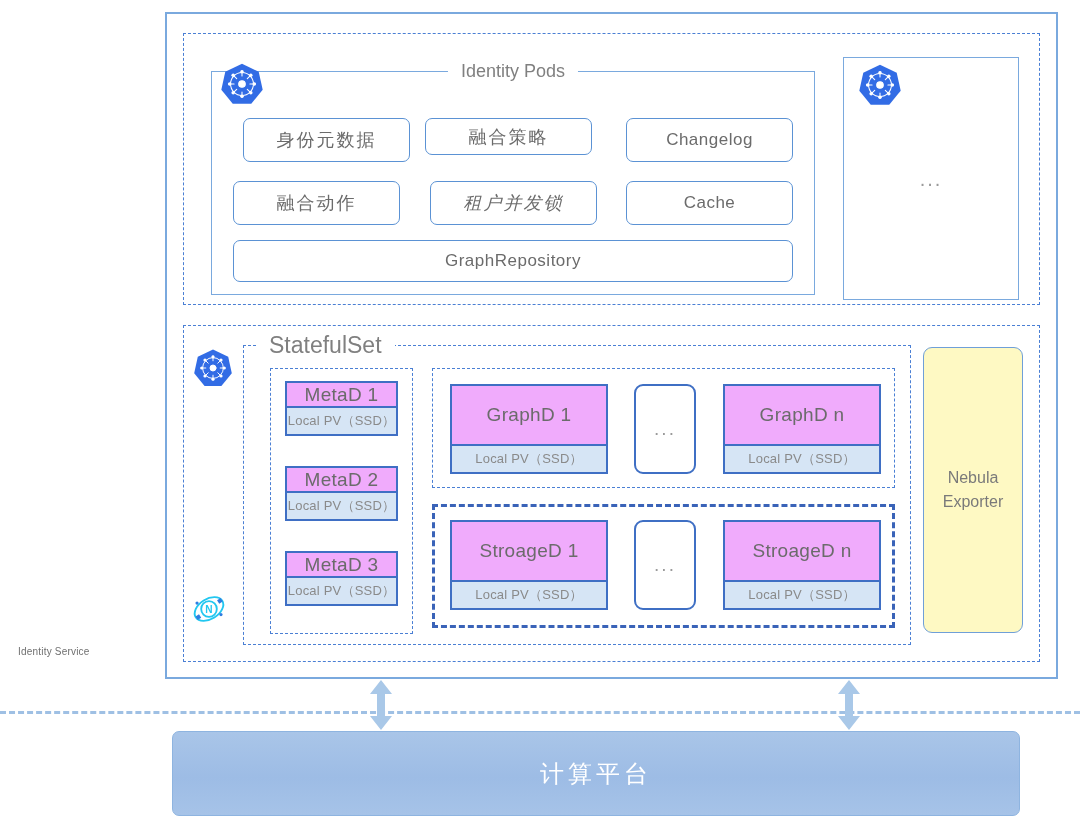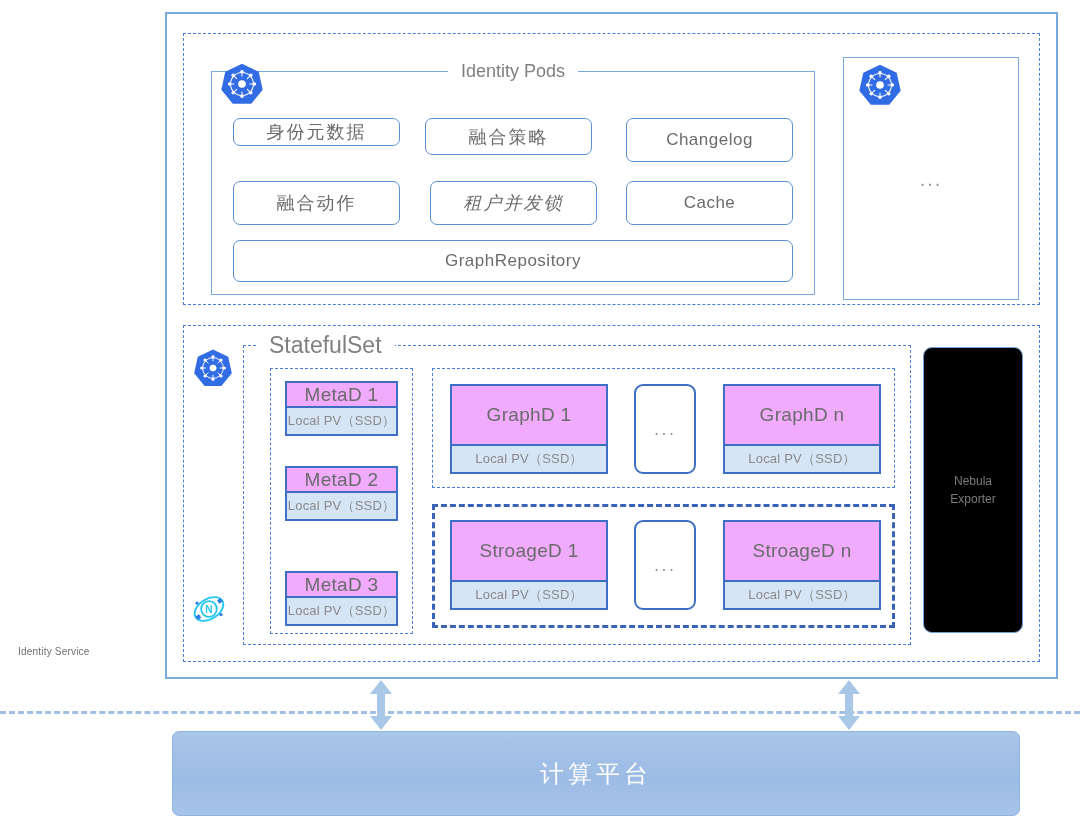--- a/index.html
+++ b/index.html
@@ -175,26 +175,26 @@
   #graphd-grp  { left: 432px; top: 368px; width: 463px; height: 120px; border: 1.7px dashed #4a7fd4; }
   #storaged-grp{ left: 432px; top: 504px; width: 463px; height: 124px; border: 3px dashed #3a63b8; }
 
   
   #exporter {
     position: absolute;
     left: 923px; top: 347px;
     width: 100px; height: 286px;
     border: 1.7px solid #6f9fd8;
     border-radius: 9px;
-    background: #000000;
+    background: #fef9c3;
     display: flex;
     align-items: center;
     justify-content: center;
     text-align: center;
-    font-size: 12px;
+    font-size: 16px;
     color: #7a7a7a;
     line-height: 1.5;
   }
 
   
   #boundary {
     position: absolute;
     left: 0; top: 711px;
     width: 1080px; height: 0;
     border-top: 3px dashed #9fc0e4;
@@ -256,21 +256,21 @@
         <circle cx="22" cy="50" r="4"></circle>
           <circle cx="78" cy="50" r="4"></circle>
         <circle cx="30" cy="30" r="4"></circle>
           <circle cx="70" cy="70" r="4"></circle>
         <circle cx="70" cy="30" r="4"></circle>
           <circle cx="30" cy="70" r="4"></circle>
       </g>
     </svg>
   </div>
 
-  <div class="pill cn" style="left:233px; top:118px; width:167px; height:28px;">
+  <div class="pill cn" style="left:243px; top:118px; width:167px; height:44px;">
     <span>身份元数据</span>
   </div>
   <div class="pill cn" style="left:425px; top:118px; width:167px; height:37px;">
     <span>融合策略</span>
   </div>
   <div class="pill" style="left:626px; top:118px; width:167px; height:44px;">
     <span>Changelog</span>
   </div>
 
   <div class="pill cn" style="left:233px; top:181px; width:167px; height:44px;">
@@ -367,21 +367,21 @@
   <div class="grp" id="metad-grp"></div>
 
   <div class="node" style="left:285px; top:381px; width:113px; height:55px;">
     <div class="node-name">MetaD 1</div>
     <div class="node-pv">Local PV（SSD）</div>
   </div>
   <div class="node" style="left:285px; top:466px; width:113px; height:55px;">
     <div class="node-name">MetaD 2</div>
     <div class="node-pv">Local PV（SSD）</div>
   </div>
-  <div class="node" style="left:285px; top:551px; width:113px; height:55px;margin-top:20px;">
+  <div class="node" style="left:285px; top:551px; width:113px; height:55px;">
     <div class="node-name">MetaD 3</div>
     <div class="node-pv">Local PV（SSD）</div>
   </div>
 
   <div class="grp" id="graphd-grp"></div>
 
   <div class="node" style="left:450px; top:384px; width:158px; height:90px;">
     <div class="node-name">GraphD 1</div>
     <div class="node-pv">Local PV（SSD）</div>
   </div>

